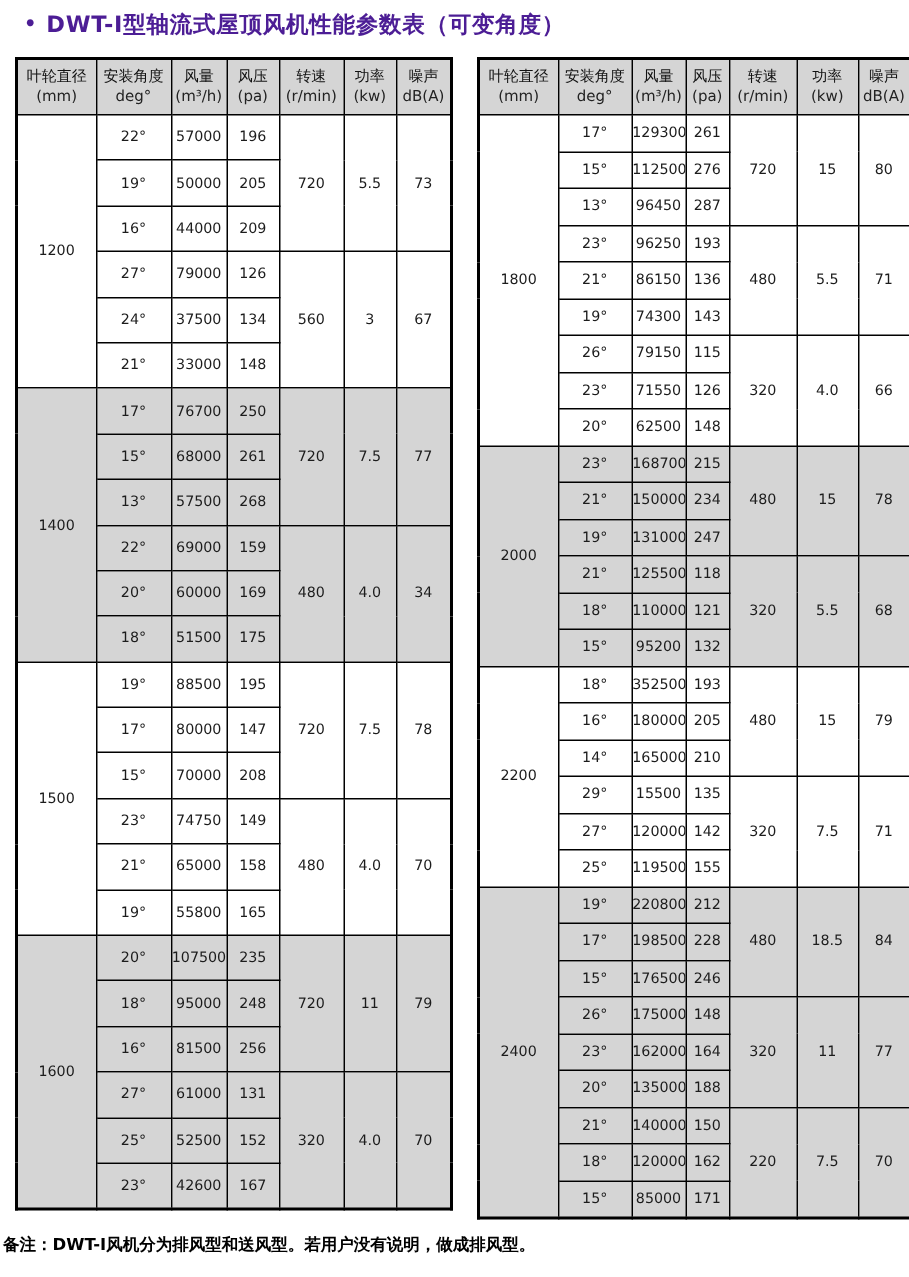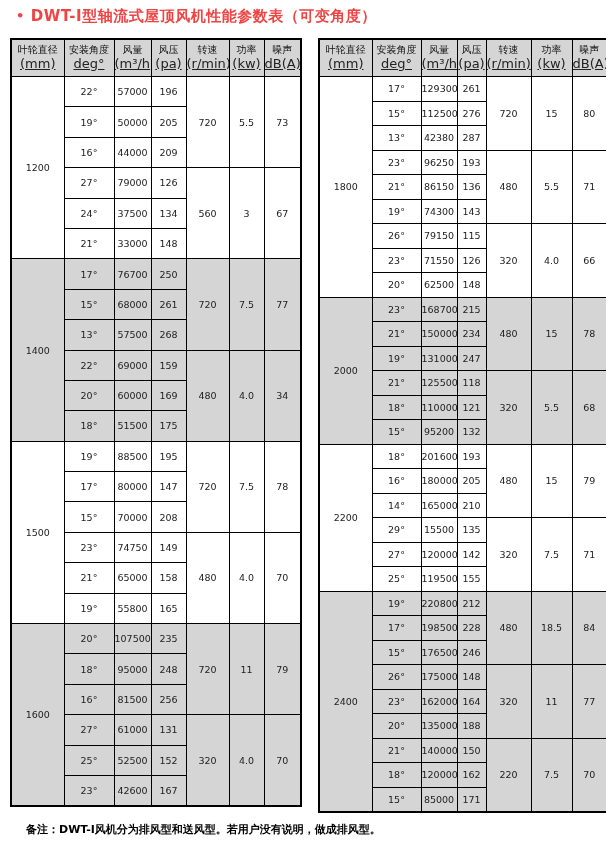--- a/index.html
+++ b/index.html
@@ -3,44 +3,44 @@
 <meta charset="utf-8">
 <style>
   html,body{margin:0;padding:0;}
   body{
     width:606px;height:851px;position:relative;background:#ffffff;
     font-family:"DejaVu Sans","Liberation Sans",sans-serif;
     -webkit-font-smoothing:antialiased;
   }
   .title{
     position:absolute;left:16px;top:7px;font-size:15px;font-weight:bold;
-    color:#ef4444;letter-spacing:0.5px;white-space:nowrap;
+    color:#4c1d95;letter-spacing:0.5px;white-space:nowrap;
   }
   .title .bullet{font-size:13px;margin-right:6px;vertical-align:1px;}
   table.spec{
     position:absolute;top:38px;border-collapse:collapse;table-layout:fixed;
     background:#fff;border:2px solid #000;
   }
   #table-left{left:10px;width:292px;height:767px;}
   #table-right{left:318px;width:288px;height:772px;}
   th,td{
     border:1px solid #000;text-align:center;vertical-align:middle;
     padding:0;overflow:hidden;
   }
   th{
     background:#d5d5d5;font-weight:normal;font-size:10px;line-height:1.3;
     color:#111;height:36px;
   }
-  th .unit{font-size:13px;color:#222;text-decoration:underline;}
+  th .unit{font-size:10px;color:#222;}
   td{font-size:9.5px;color:#1c1c1c;background:#fff;}
   #table-left tbody tr{height:30.4px;}
   #table-right tbody tr{height:24.5px;}
   tr.shaded td{background:#d5d5d5;}
   .footnote{
-    position:absolute;left:26px;top:822px;font-size:11px;font-weight:bold;
+    position:absolute;left:2px;top:822px;font-size:11px;font-weight:bold;
     color:#000;white-space:nowrap;
   }
 </style>
 </head>
 <body>
 
 <div class="title"><span class="bullet">•</span><span>DWT-Ⅰ型轴流式屋顶风机性能参数表（可变角度）</span></div>
 
 <table class="spec" id="table-left">
   <colgroup>
@@ -288,21 +288,21 @@
         <td rowspan="3">15</td>
         <td rowspan="3">80</td>
       </tr>
       <tr>
         <td>15°</td>
         <td>112500</td>
         <td>276</td>
       </tr>
       <tr>
         <td>13°</td>
-        <td>42380</td>
+        <td>96450</td>
         <td>287</td>
       </tr>
       <tr>
         <td>23°</td>
         <td>96250</td>
         <td>193</td>
         <td rowspan="3">480</td>
         <td rowspan="3">5.5</td>
         <td rowspan="3">71</td>
       </tr>
@@ -367,21 +367,21 @@
         <td>121</td>
       </tr>
       <tr class="shaded">
         <td>15°</td>
         <td>95200</td>
         <td>132</td>
       </tr>
       <tr>
         <td rowspan="6">2200</td>
         <td>18°</td>
-        <td>201600</td>
+        <td>352500</td>
         <td>193</td>
         <td rowspan="3">480</td>
         <td rowspan="3">15</td>
         <td rowspan="3">79</td>
       </tr>
       <tr>
         <td>16°</td>
         <td>180000</td>
         <td>205</td>
       </tr>

